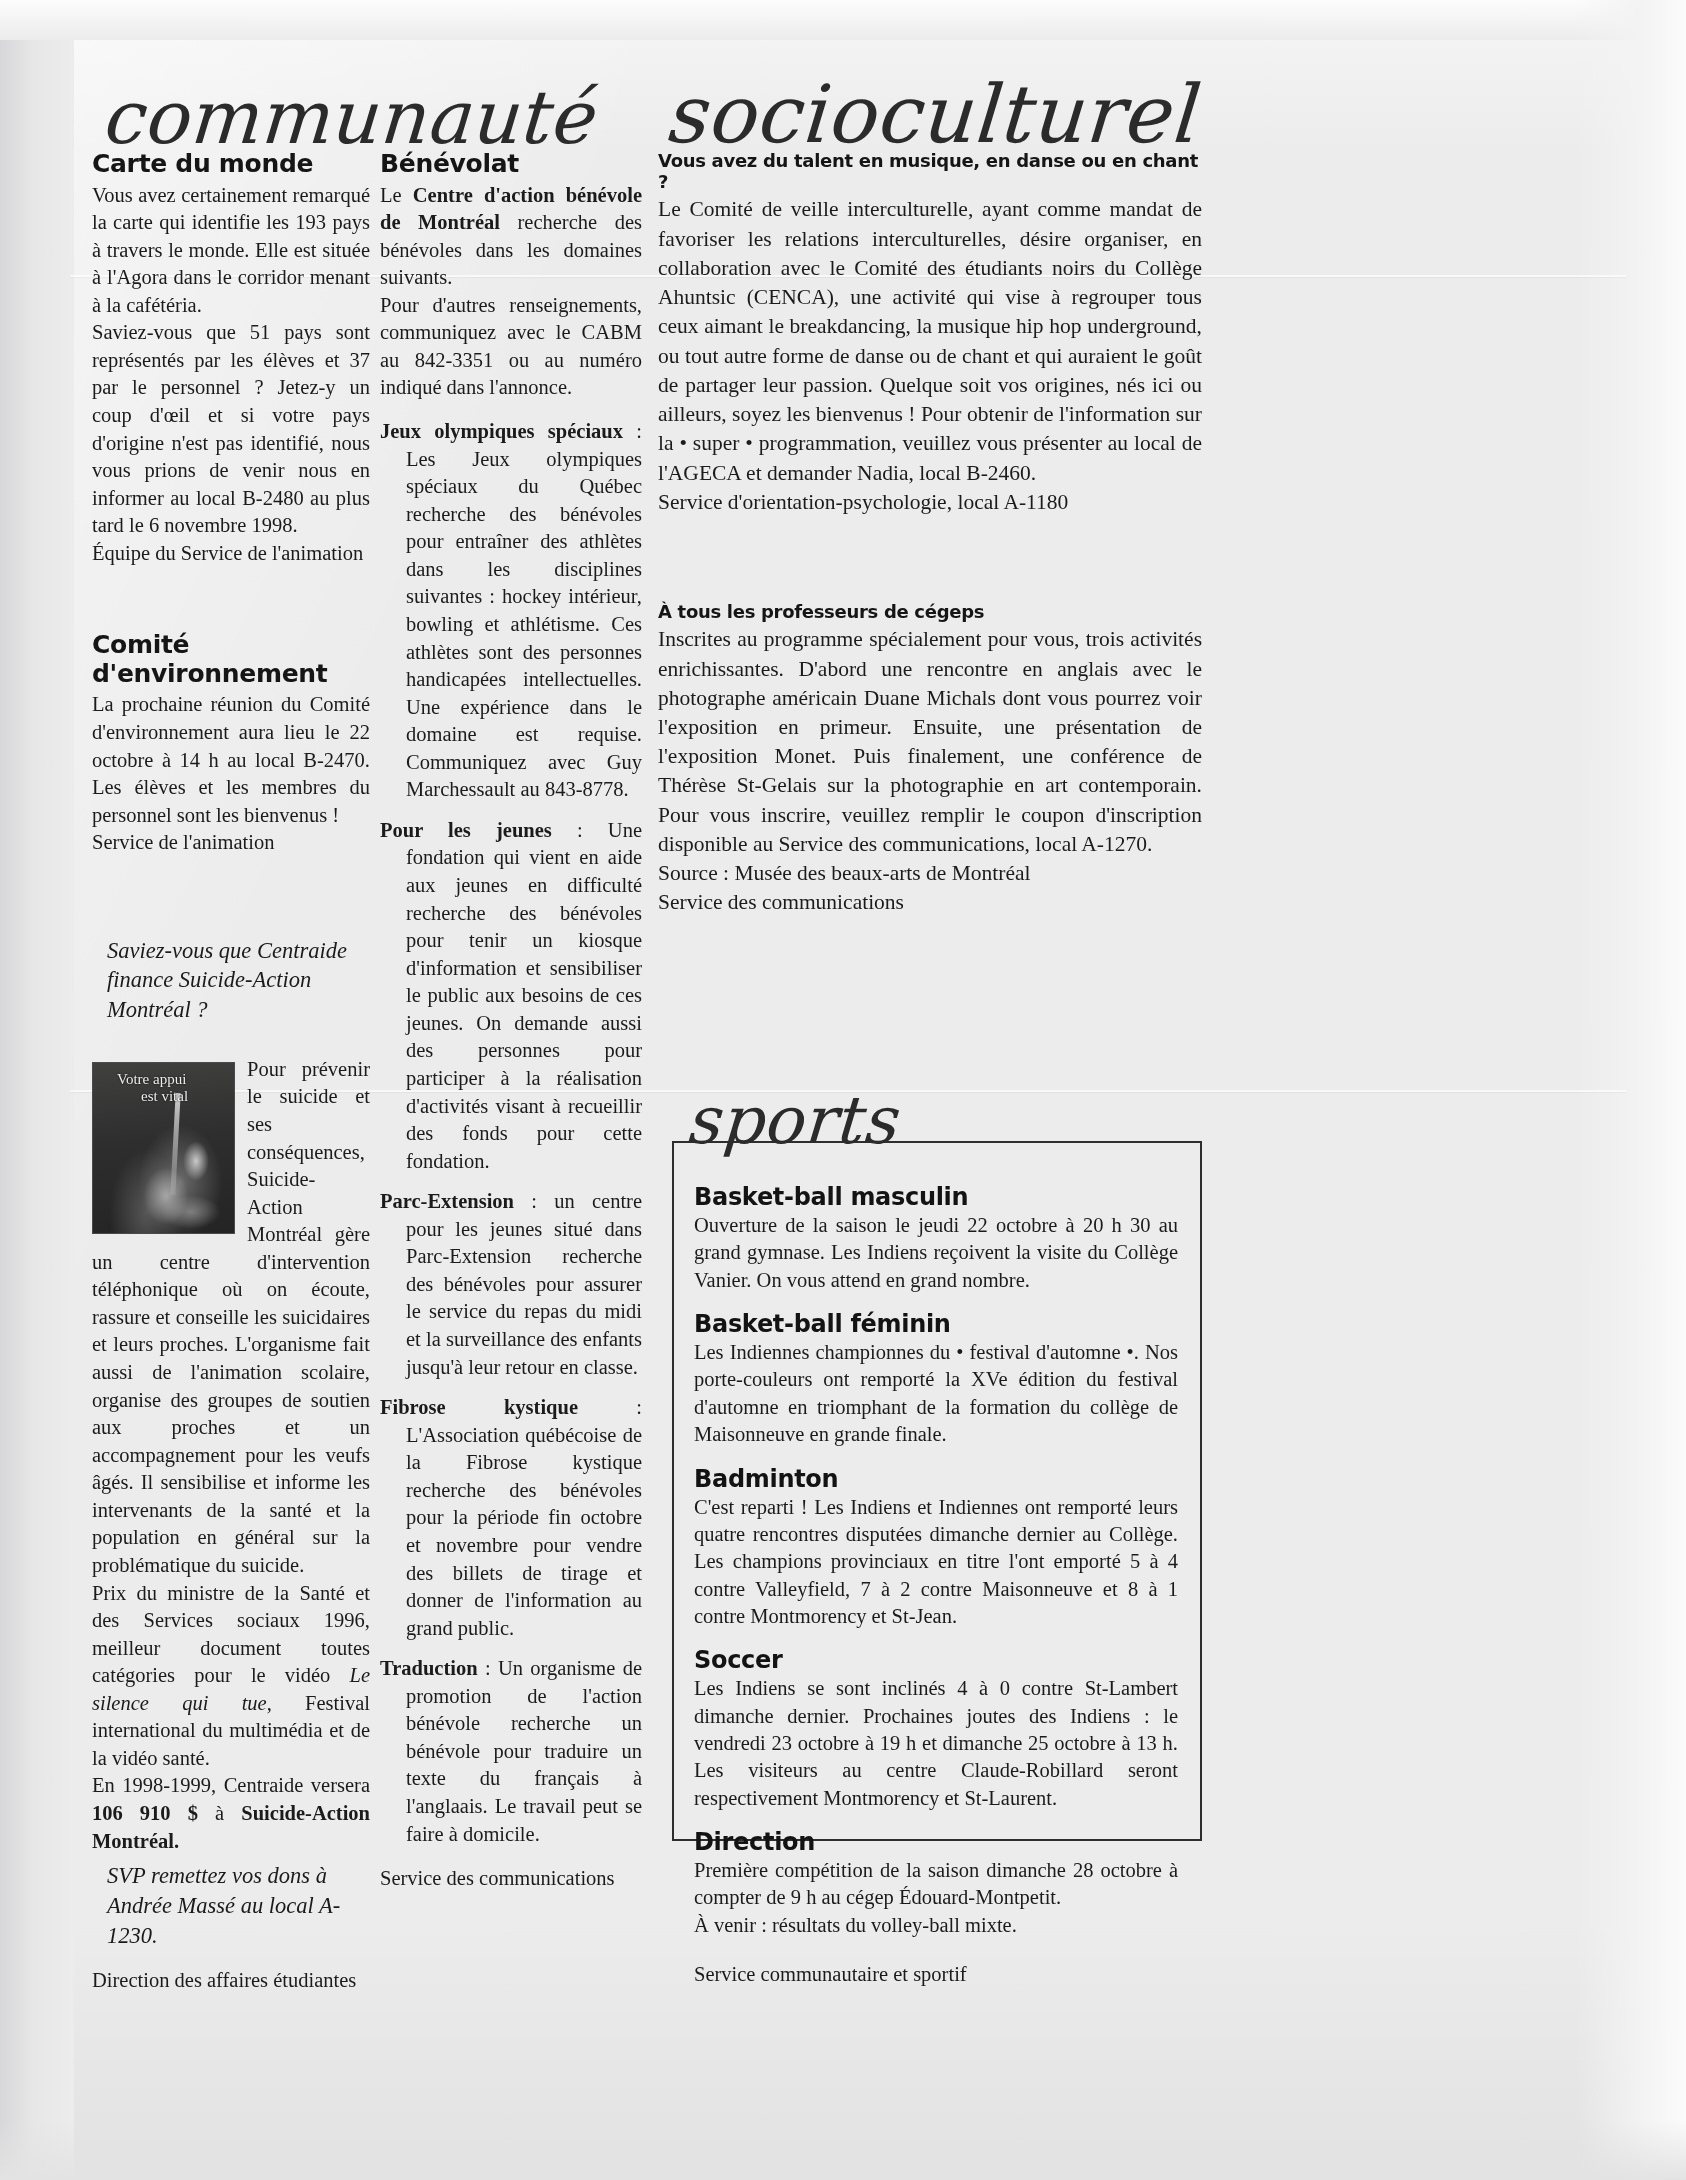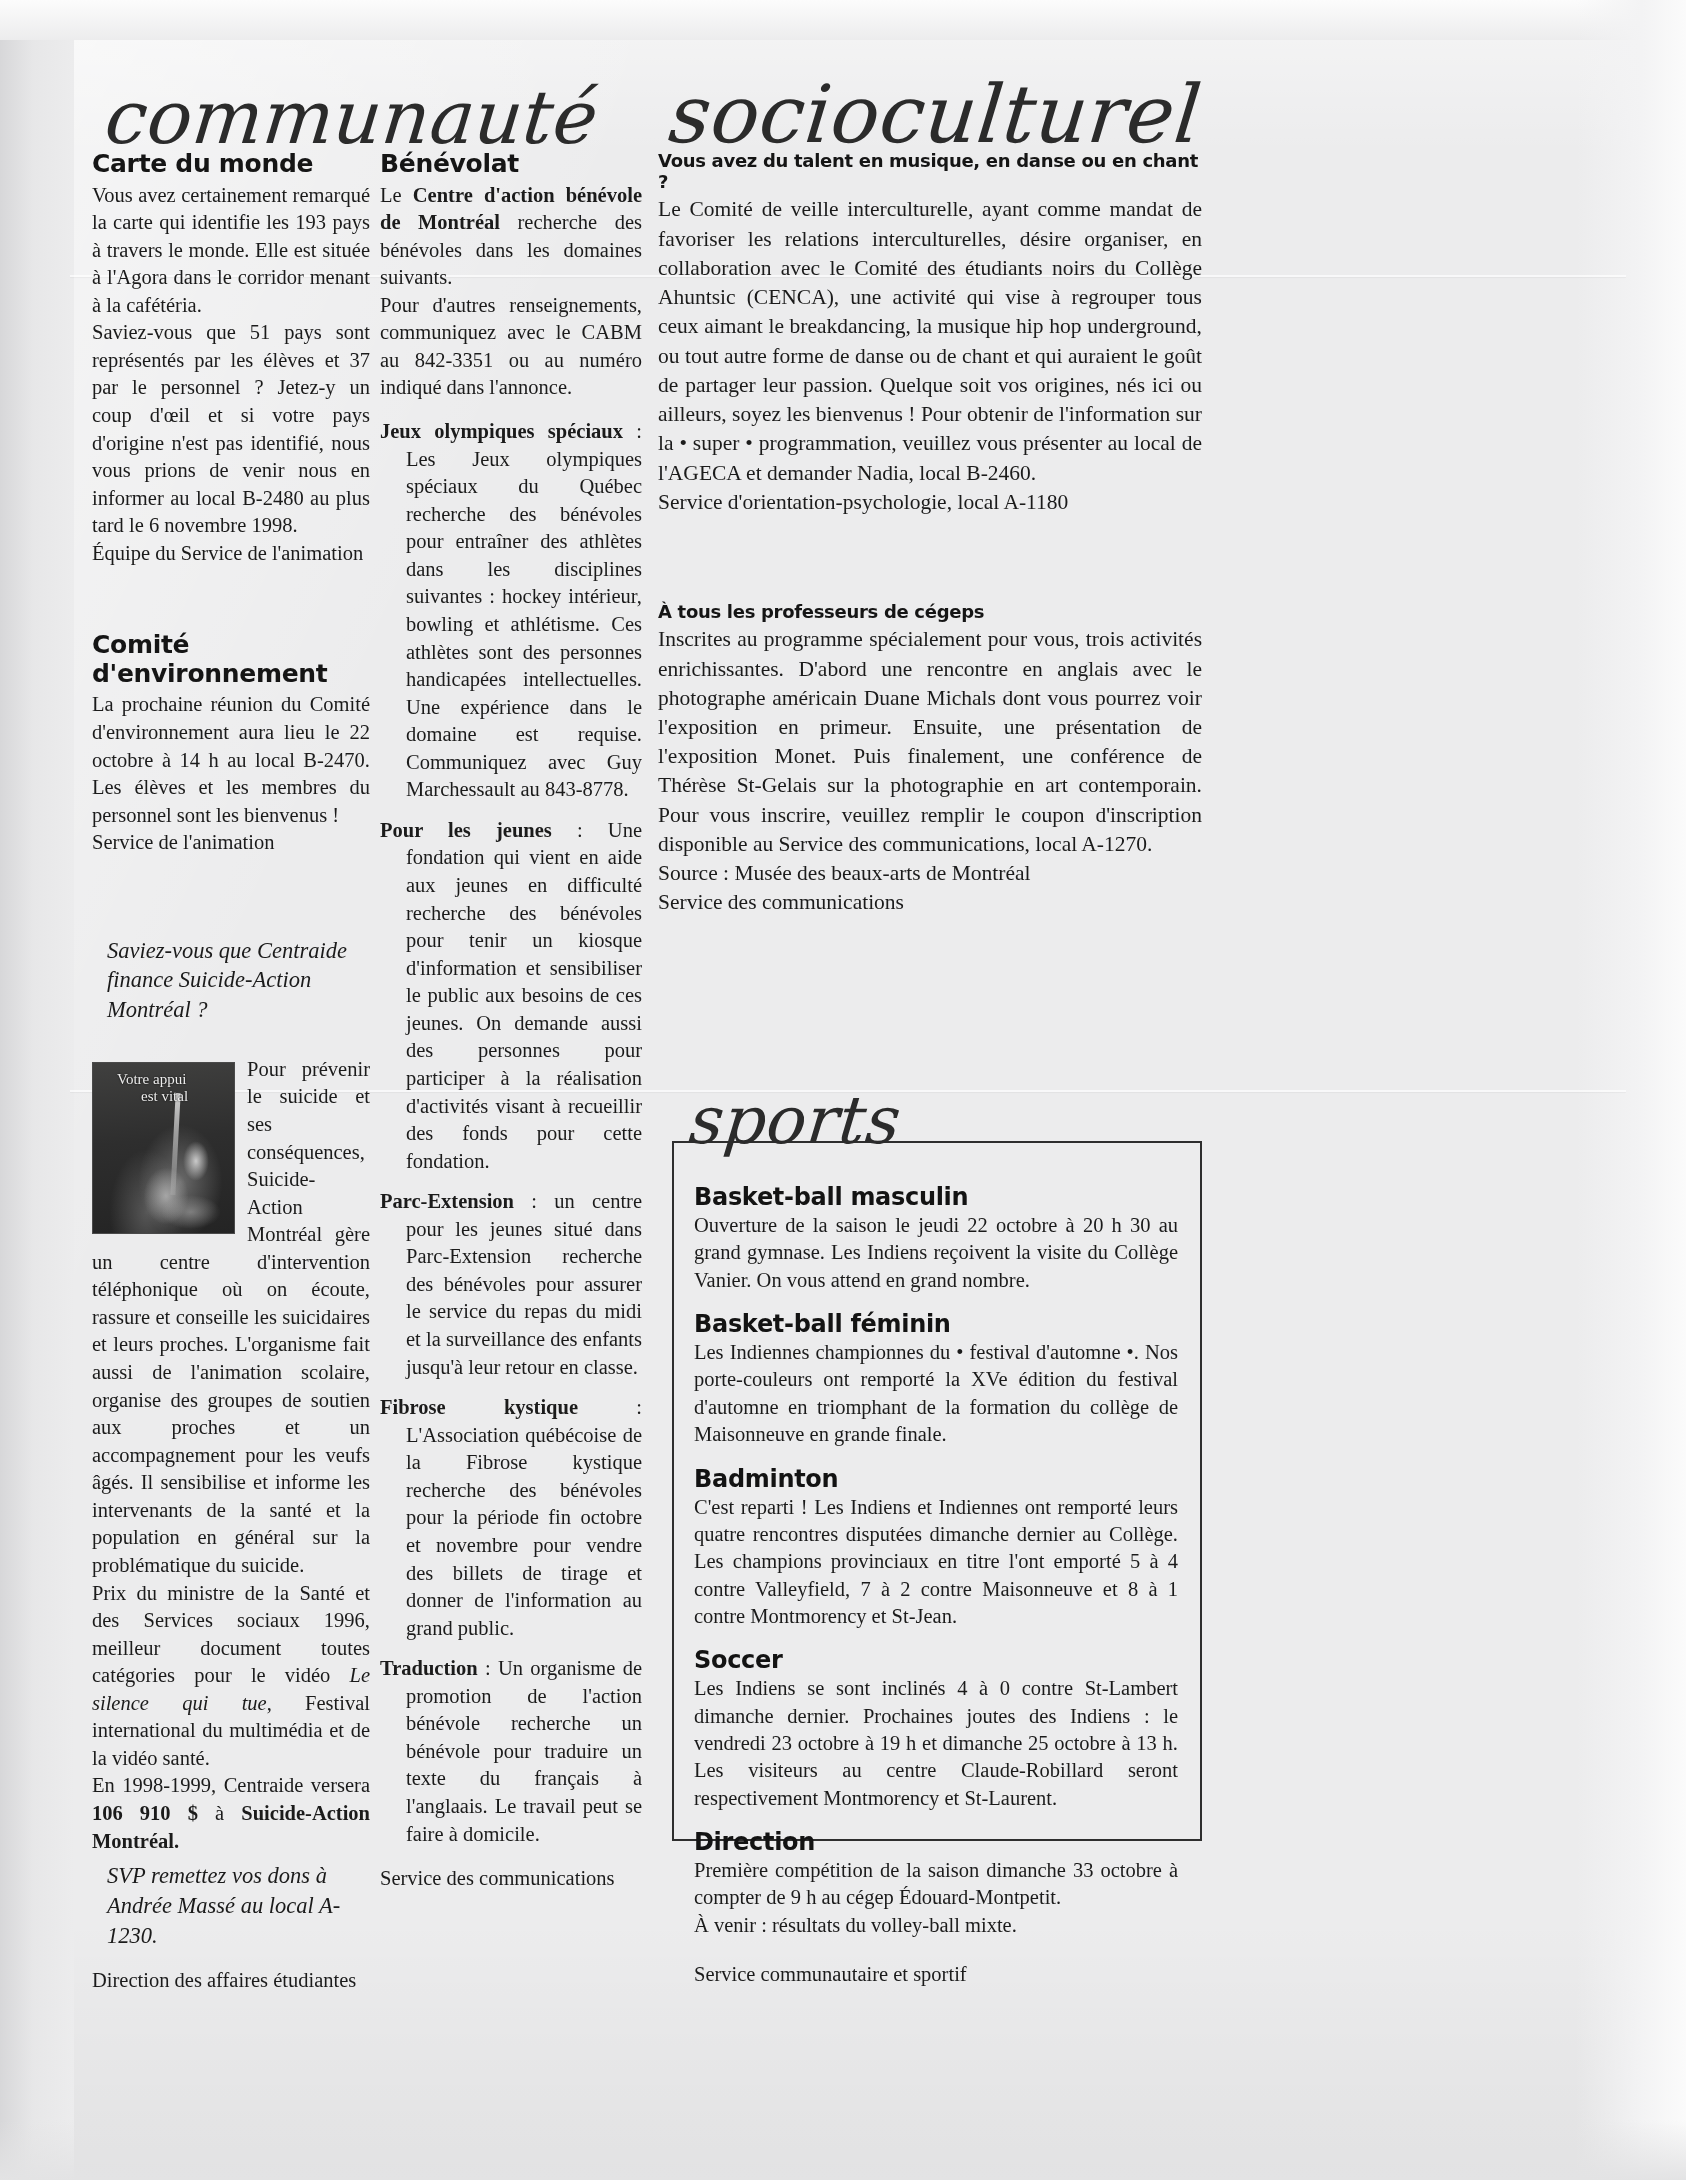--- a/index.html
+++ b/index.html
@@ -303,20 +303,20 @@
       <h3>Basket-ball féminin</h3>
       <p>Les Indiennes championnes du • festival d'automne •. Nos porte-couleurs ont remporté la XVe édition du festival d'automne en triomphant de la formation du collège de Maisonneuve en grande finale.</p>
 
       <h3>Badminton</h3>
       <p>C'est reparti ! Les Indiens et Indiennes ont remporté leurs quatre rencontres disputées dimanche dernier au Collège. Les champions provinciaux en titre l'ont emporté 5 à 4 contre Valleyfield, 7 à 2 contre Maisonneuve et 8 à 1 contre Montmorency et St-Jean.</p>
 
       <h3>Soccer</h3>
       <p>Les Indiens se sont inclinés 4 à 0 contre St-Lambert dimanche dernier. Prochaines joutes des Indiens : le vendredi 23 octobre à 19 h et dimanche 25 octobre à 13 h. Les visiteurs au centre Claude-Robillard seront respectivement Montmorency et St-Laurent.</p>
 
       <h3>Direction</h3>
-      <p style="margin-bottom:0">Première compétition de la saison dimanche 33 octobre à compter de 9 h au cégep Édouard-Montpetit.</p>
+      <p style="margin-bottom:0">Première compétition de la saison dimanche 28 octobre à compter de 9 h au cégep Édouard-Montpetit.</p>
       <p class="last">À venir : résultats du volley-ball mixte.</p>
 
       <p class="sig last">Service communautaire et sportif</p>
     </div>
 
   </div>
 </div>
 
 </body></html>

